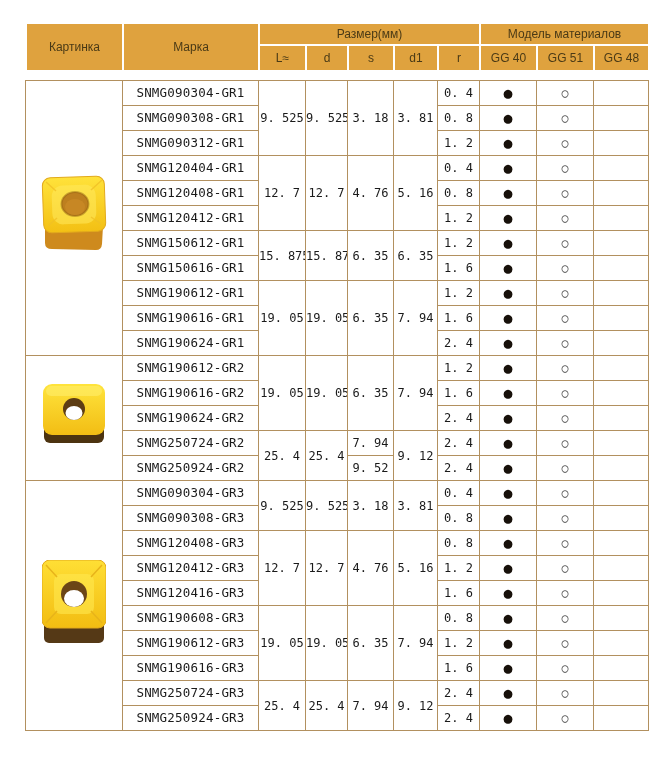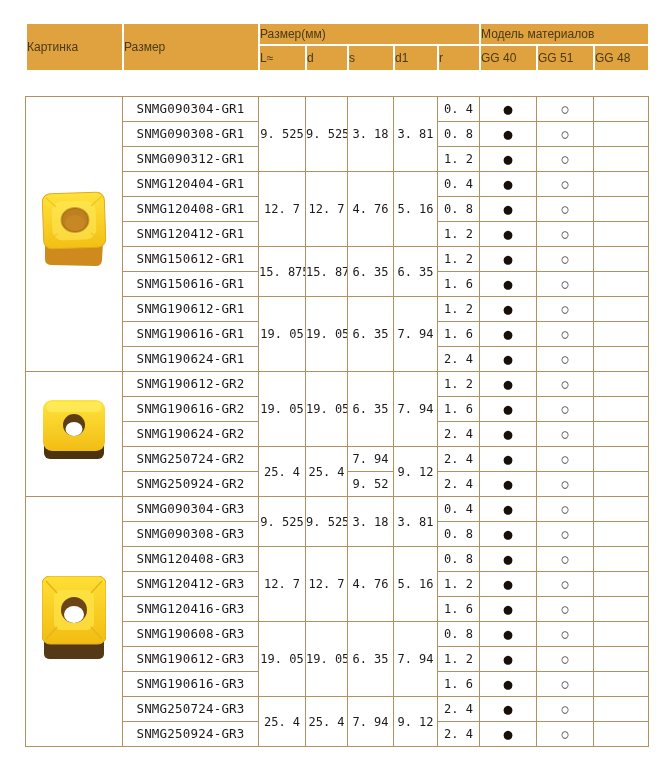--- a/index.html
+++ b/index.html
@@ -4,27 +4,27 @@
 <style>
   html,body{margin:0;padding:0;background:#fff;}
   body{width:670px;height:763px;overflow:hidden;font-family:"Liberation Sans",sans-serif;}
   .page{padding:22px 0 0 25px;}
   table{border-collapse:collapse;table-layout:fixed;width:623px;}
   
   .hdr td{
     background:var(--header-bg,#dfa23e);
     border:2px solid #ffffff;
     color:var(--header-text,#4a3a16);
-    text-align:left;vertical-align:middle;
+    text-align:center;vertical-align:middle;
     font-size:12px;padding:0;
   }
   .hdr .r1{height:22px;}
   .hdr .r2 td{height:24px;}
   
-  .bodytbl{margin-top:24px;border-radius:19px;}
+  .bodytbl{margin-top:8px;border-radius:19px;}
   .bodytbl td{
     border:1px solid var(--grid-line,#b2905f);
     background:#fff;color:var(--body-text,#1a1a1a);
     text-align:center;vertical-align:middle;
     font-family:"DejaVu Sans Mono","Liberation Mono",monospace;
     font-size:12px;height:24px;line-height:24px;padding:0;
     white-space:nowrap;overflow:hidden;
   }
   .bodytbl td.model{font-size:12.5px;letter-spacing:.2px;}
   .bodytbl td.pic{vertical-align:middle;text-align:center;}
@@ -45,21 +45,21 @@
       <col style="width:46px">
         <col style="width:44px">
         <col style="width:42px">
         <col style="width:57px">
       <col style="width:57px">
         <col style="width:55px">
     </colgroup>
     <tbody>
       <tr class="r1">
         <td rowspan="2">Картинка</td>
-        <td rowspan="2">Размер</td>
+        <td rowspan="2">Марка</td>
         <td colspan="5">Размер(мм)</td>
         <td colspan="3">Модель материалов</td>
       </tr>
       <tr class="r2">
         <td>L≈</td>
         <td>d</td>
         <td>s</td>
         <td>d1</td>
         <td>r</td>
         <td>GG 40</td>

